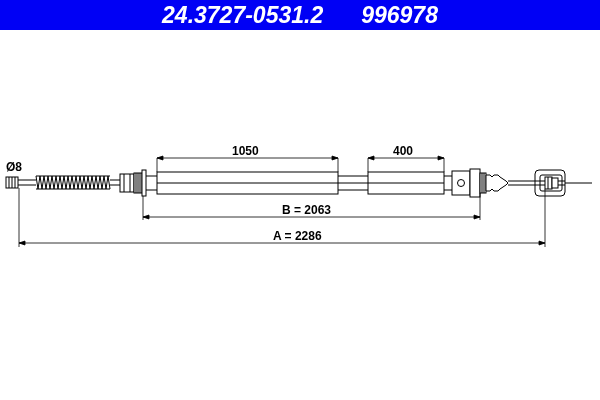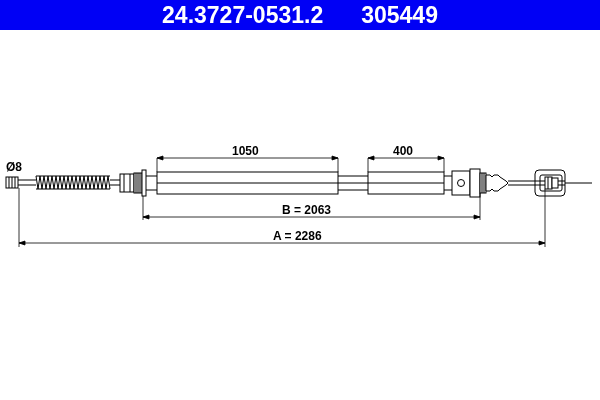--- a/index.html
+++ b/index.html
@@ -3,32 +3,32 @@
   <meta charset="utf-8">
   <style>
     html, body { margin: 0; padding: 0; background: #ffffff; }
     body { width: 600px; height: 400px; position: relative; overflow: hidden; font-family: "Liberation Sans", sans-serif; }
     .header {
       position: absolute; left: 0; top: 0; width: 600px; height: 30px;
       background: #0000f5; color: #ffffff;
       display: flex; align-items: center; justify-content: center;
       font-weight: bold; font-size: 23px; letter-spacing: 0px;
     }
-    .header span { display: inline-block; }
+    .header span { display: inline-block; font-style: italic; }
     .header .gap { width: 38px; }
     svg.drawing { position: absolute; left: 0; top: 0; }
     .dimtext { font-family: "Liberation Sans", sans-serif; font-weight: bold; font-size: 12px; fill: #000; }
   </style>
 </head>
 <body>
 
 <div class="header">
   <span>24.3727-0531.2</span>
   <span class="gap"></span>
-  <span>305449</span>
+  <span>996978</span>
 </div>
 
 <svg class="drawing" width="600" height="400" viewBox="0 0 600 400">
   <g stroke="#000" stroke-width="1" fill="none">
 
     <g>
       <rect x="6" y="177" width="12" height="11" fill="#fff"></rect>
       <line x1="9" y1="177" x2="9" y2="188"></line>
       <line x1="12" y1="177" x2="12" y2="188"></line>
       <line x1="15" y1="177" x2="15" y2="188"></line>

